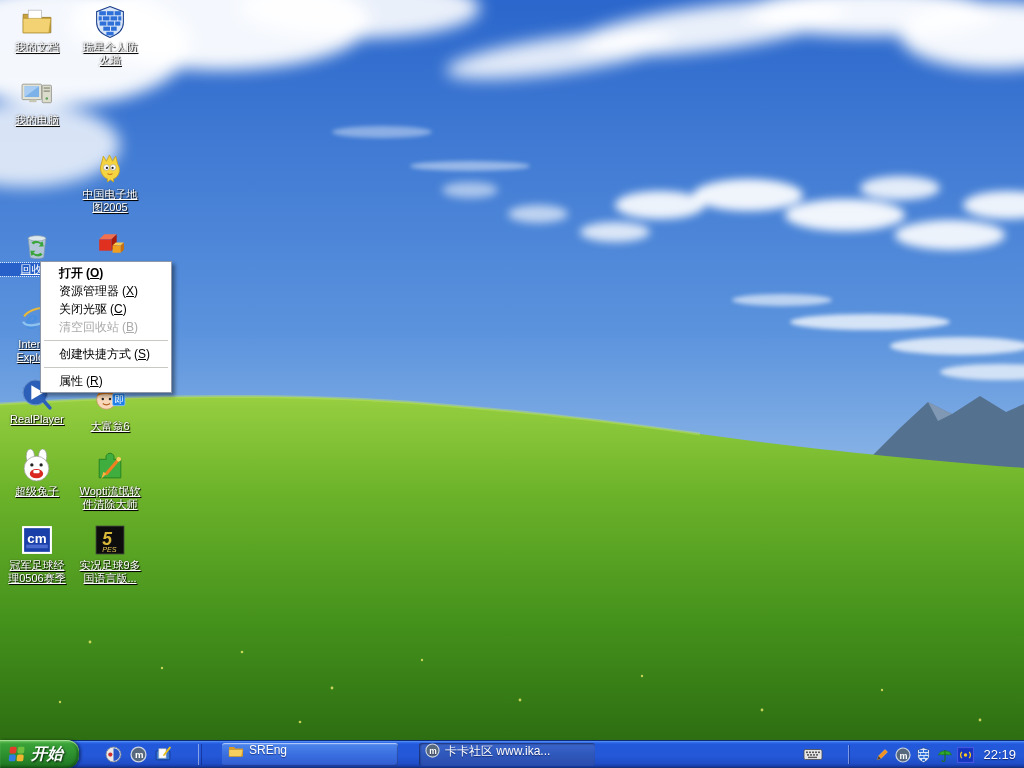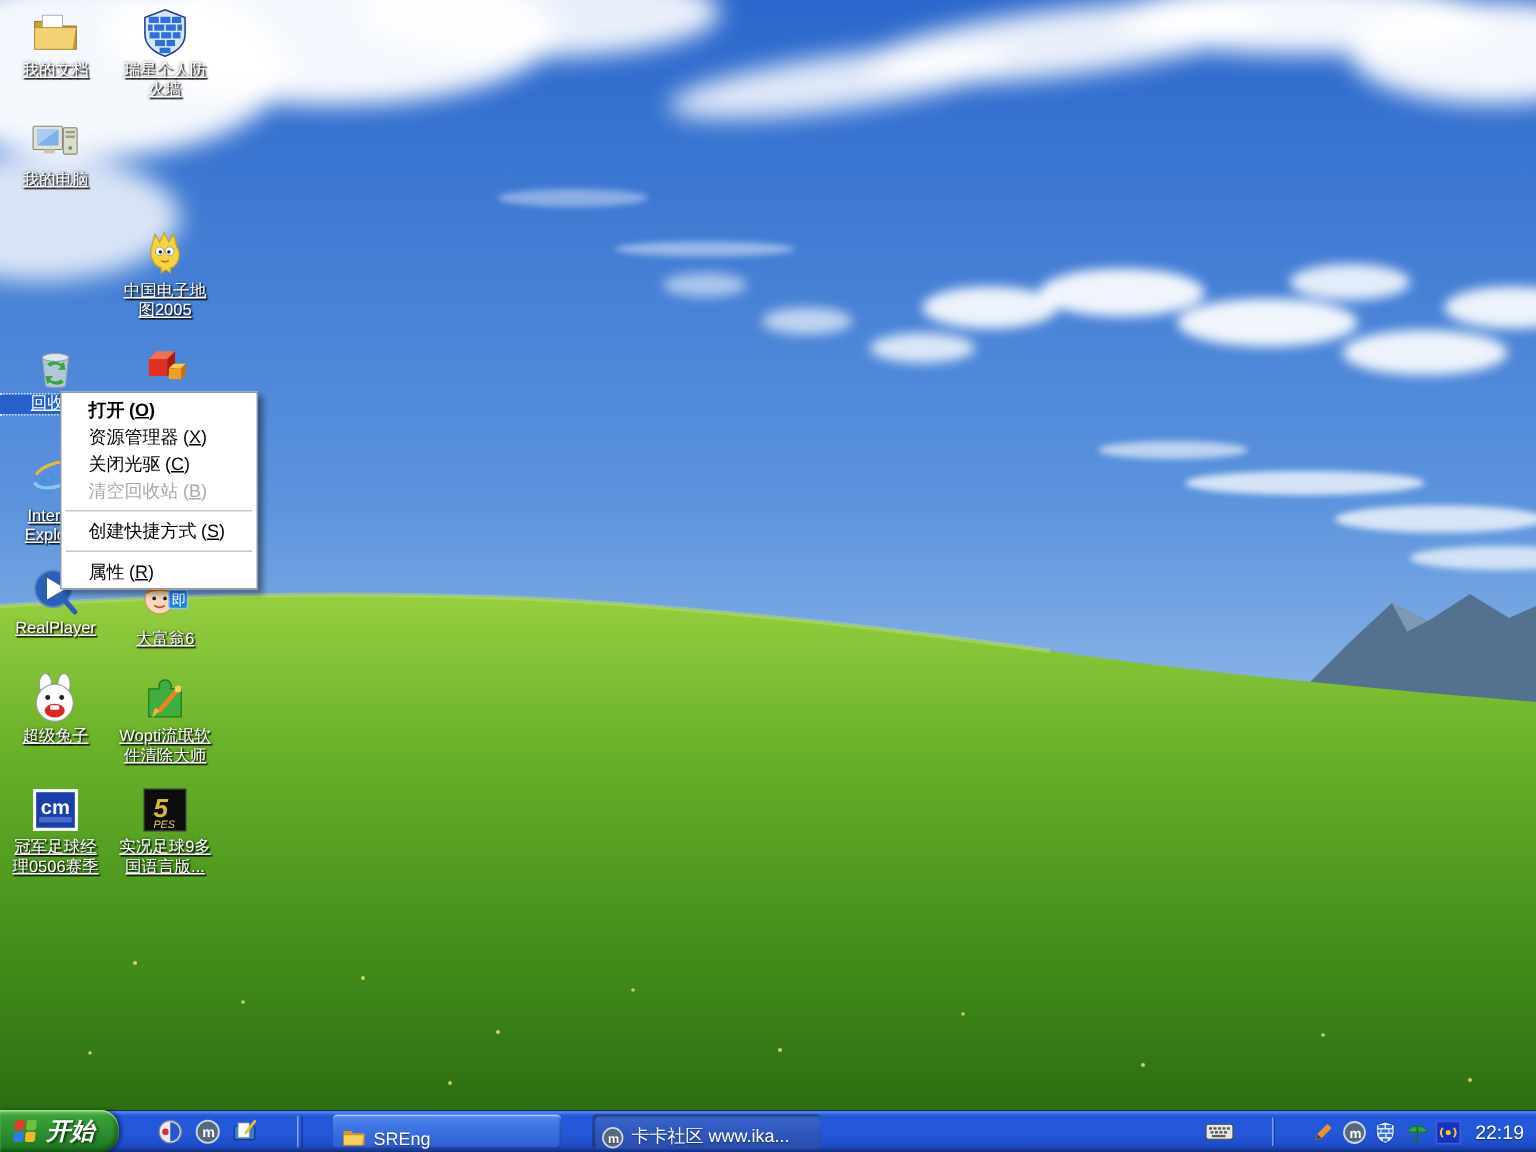--- a/index.html
+++ b/index.html
@@ -37,21 +37,21 @@
   #start{display:flex;align-items:center;gap:5px;padding:0 16px 0 8px;margin-top:-1px;
     border-radius:0 12px 12px 0;
     background:linear-gradient(180deg,#74ca66 0%,#3aa338 14%,#2e9230 48%,#227c24 86%,#1a661c 100%);
     box-shadow:inset 0 1px 1px #a8e698,inset -2px -1px 3px rgba(0,40,0,.45),2px 0 3px rgba(0,0,20,.45);}
   #start span{font-style:italic;font-weight:bold;font-size:16px;color:#fff;
     text-shadow:1px 1px 2px rgba(0,0,0,.75);}
   .ql{display:flex;align-items:center;gap:5px;padding:0 7px;}
   .qbtn{width:20px;height:20px;display:flex;align-items:center;justify-content:center;}
   .tdiv{width:4px;margin:3px 1px;border-left:1px solid rgba(255,255,255,.45);
     border-right:1px solid rgba(0,0,60,.35);}
-  .tbtn{width:152px;margin:2px 2px;border-radius:3px;display:flex;align-items:flex-end;gap:5px;
+  .tbtn{width:176px;margin:2px 2px;border-radius:3px;display:flex;align-items:flex-start;gap:5px;
     padding:0 6px;color:#fff;font-size:12px;white-space:nowrap;overflow:hidden;
     background:linear-gradient(180deg,#82aaf6 0%,#4a82ea 10%,#3a6fe0 50%,#3260d4 90%,#2a52bc 100%);
     box-shadow:inset 0 1px 0 rgba(255,255,255,.4),inset -1px -1px 1px rgba(0,0,40,.3);
     text-shadow:0 1px 1px rgba(0,0,40,.5);}
   .tbtn.active{background:linear-gradient(180deg,#3b66cc 0%,#2f58bc 50%,#2a4cac 100%);
     box-shadow:inset 1px 1px 2px rgba(0,0,30,.55);}
   .spacer{flex:1;}
   .ime{display:flex;align-items:center;padding:0 5px;}
   .traysep{width:1px;background:rgba(255,255,255,.4);margin:4px 3px;box-shadow:1px 0 0 rgba(0,0,60,.3);}
   #tray{display:flex;align-items:center;gap:4px;padding:0 8px 0 4px;}

